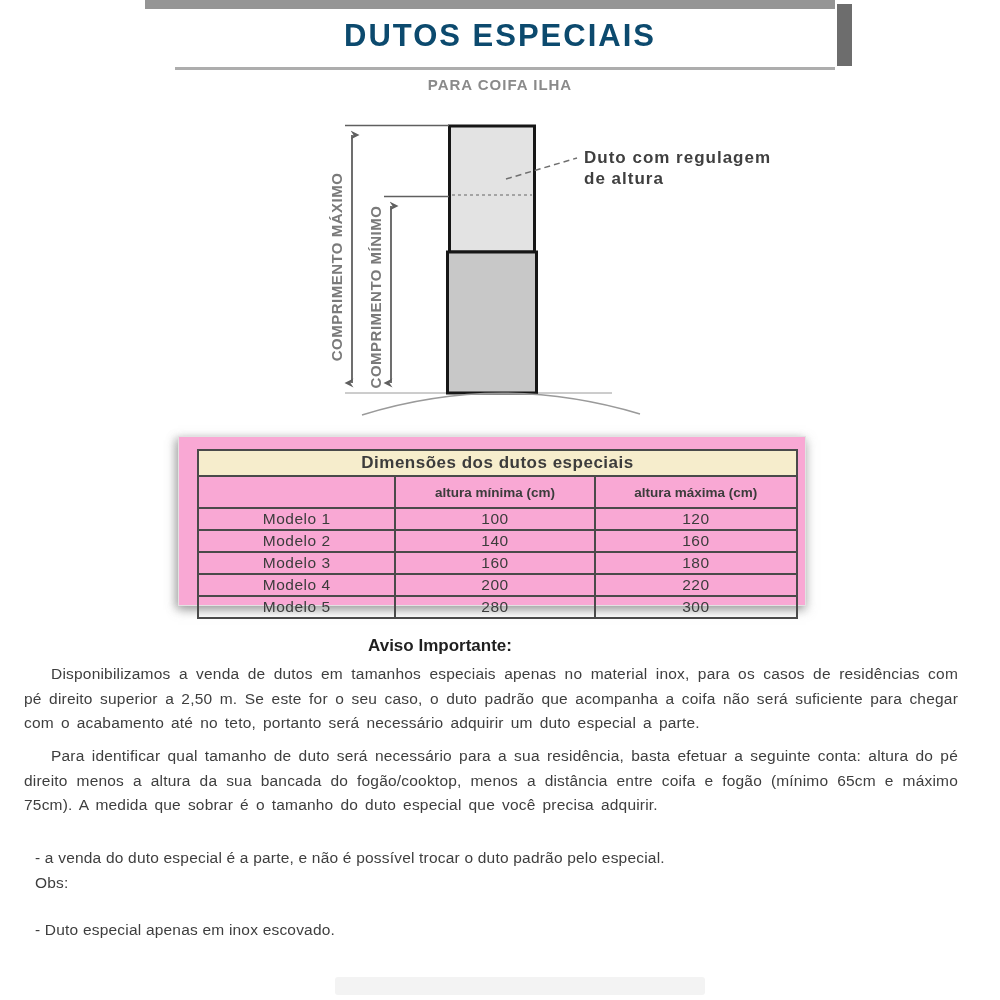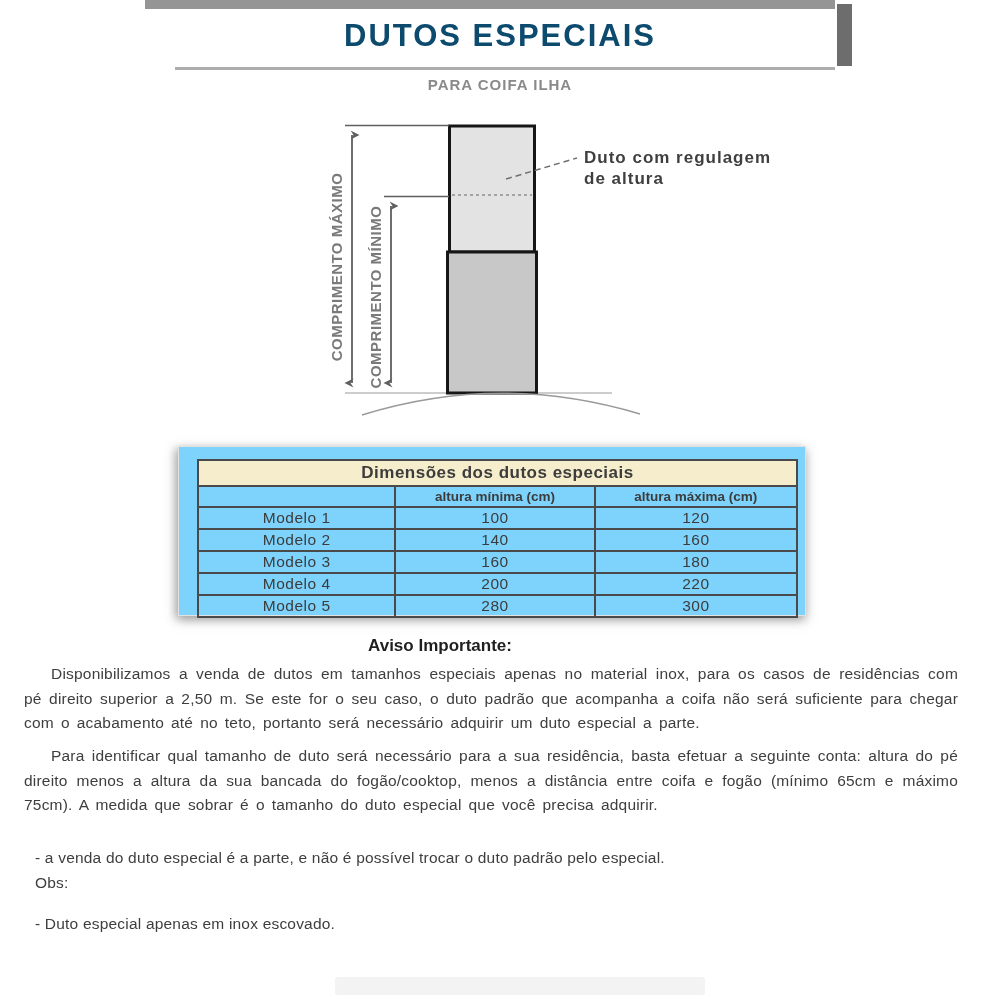--- a/index.html
+++ b/index.html
@@ -33,40 +33,40 @@
   }
   .hdr-subtitle {
     position: absolute; left: 0; top: 76px; width: 1000px;
     text-align: center; font-size: 15px; font-weight: bold;
     color: #8a8a8a; letter-spacing: 1px;
   }
   
   .diagram-svg { position: absolute; left: 0; top: 0; width: 1000px; height: 445px; }
   
   .table-card {
-    position: absolute; left: 178px; top: 446px; width: 628px; height: 170px;
-    background: #7dd3fc;
+    position: absolute; left: 178px; top: 436px; width: 628px; height: 170px;
+    background: #f9a8d4;
     border: 1px solid #e2e2e2;
     box-shadow: 0 4px 10px rgba(110,110,110,0.55), -4px 2px 8px rgba(130,130,130,0.35);
   }
   table.dims {
     position: absolute; left: 18px; top: 12px;
     width: 601px; border-collapse: collapse;
     font-family: "Liberation Sans", sans-serif;
   }
   table.dims td, table.dims th {
     border: 2px solid #4a4a4a;
     text-align: center; vertical-align: middle;
     color: #3c3c3c;
   }
   table.dims .t-title {
     background: #f6edcc; font-size: 17px; font-weight: bold;
     height: 26px; letter-spacing: 0.5px; color: #2e2e2e;
   }
-  table.dims .t-colhead th { font-size: 13.5px; font-weight: bold; height: 21px; }
+  table.dims .t-colhead th { font-size: 13.5px; font-weight: bold; height: 32px; }
   table.dims .t-row td { font-size: 15.5px; height: 22px; letter-spacing: 0.5px; }
   table.dims col.c1 { width: 198px; }
   table.dims col.c2 { width: 200px; }
   table.dims col.c3 { width: 203px; }
   
   .aviso-head {
     position: absolute; left: 0; top: 636px; width: 880px;
     text-align: center; font-size: 17px; font-weight: bold; color: #1f1f1f;
   }
   .para {
@@ -74,21 +74,21 @@
     font-size: 15.5px; line-height: 24.5px;
     text-align: justify; text-indent: 27px;
     color: #3e3e3e; letter-spacing: 0.2px; word-spacing: 2.5px;
   }
   .para-1 { top: 662px; }
   .para-2 { top: 744px; }
   .obs-block {
     position: absolute; left: 35px; top: 845px; width: 930px;
     font-size: 15.5px; line-height: 25px; color: #3e3e3e; letter-spacing: 0.2px;
   }
-  .obs-item-2 { margin-top: 16px; }
+  .obs-item-2 { margin-top: 22px; }
   
   .footer-smudge {
     position: absolute; left: 335px; top: 977px; width: 370px; height: 18px;
     background: #f3f3f3; border-radius: 3px;
   }
 </style>
 </head>
 <body>
 
 <div class="page">

